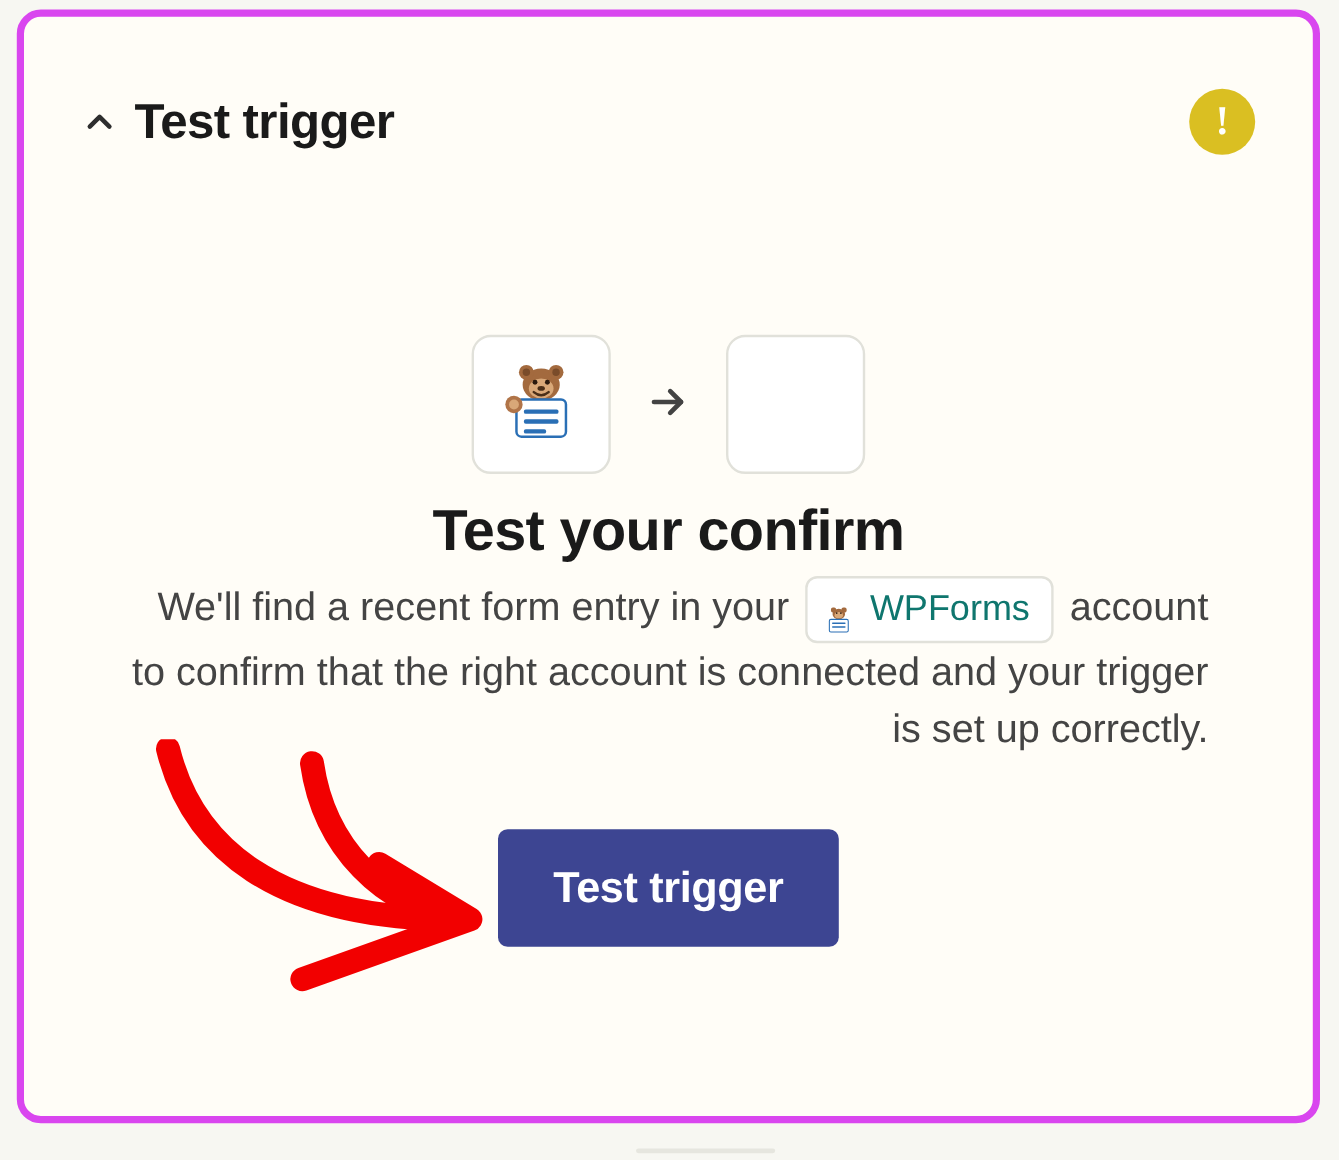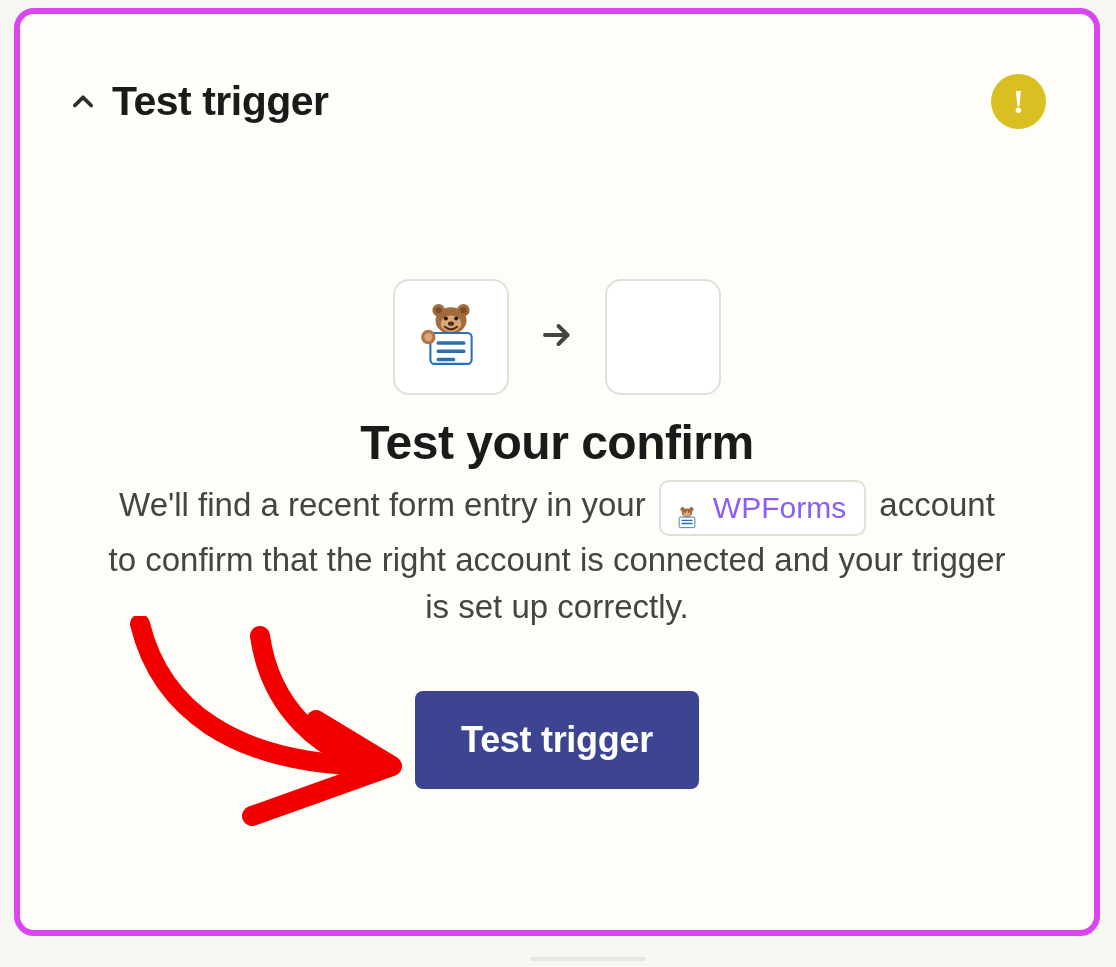--- a/index.html
+++ b/index.html
@@ -122,36 +122,36 @@
     font-weight: 800;
     color: #1a1a1a;
     letter-spacing: -0.5px;
     margin-bottom: 10px;
   }
 
   .desc {
     font-size: 33px;
     line-height: 1.45;
     color: #444;
-    text-align: center;
+    text-align: right;
     max-width: 900px;
   }
 
   .inline-chip {
     display: inline-flex;
     align-items: center;
     gap: 12px;
     vertical-align: middle;
     border: 2px solid #e1e1da;
     border-radius: 10px;
     background: #fff;
     padding: 4px 18px 4px 12px;
     margin: 0 4px;
     font-size: 30px;
-    color: #8b5cf6;
+    color: #0f766e;
   }
 
   .chip-icon {
     width: 28px;
     height: 22px;
     display: inline-block;
   }
 
   .test-btn {
     margin-top: 60px;

